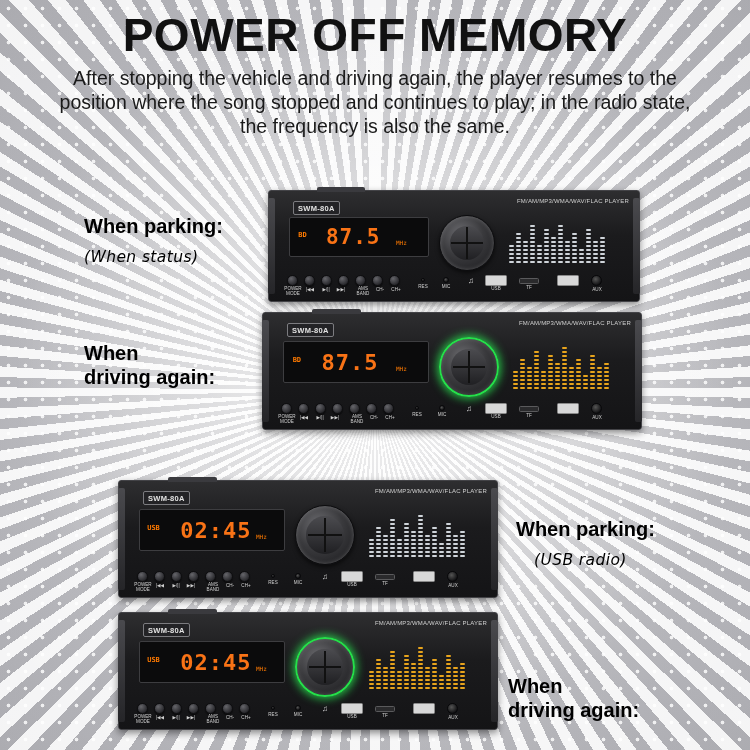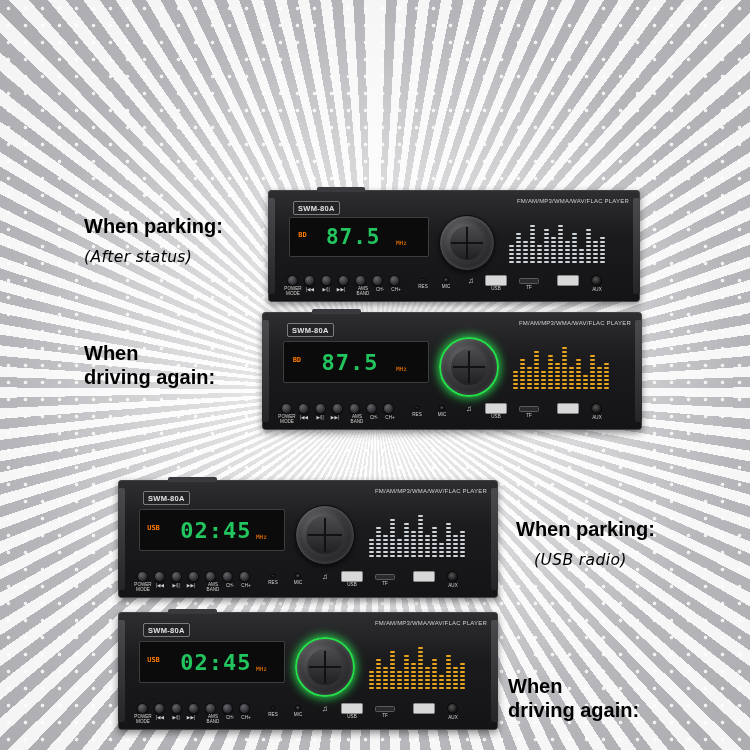--- a/index.html
+++ b/index.html
@@ -131,21 +131,21 @@
     color: #ff7a00;
     font-size: 7px;
     font-weight: 700;
     font-family: "DejaVu Sans Mono", monospace;
   }
   .screen .freq {
     position: absolute;
     left: 26%;
     top: 50%;
     transform: translateY(-50%);
-    color: #22c55e;
+    color: #f97316;
     font-family: "DejaVu Sans Mono", monospace;
     font-weight: 700;
     letter-spacing: 1px;
   }
   .screen .unitlbl {
     position: absolute;
     color: #ff7a00;
     font-size: 6px;
     font-family: "DejaVu Sans Mono", monospace;
     bottom: 26%;
@@ -219,23 +219,25 @@
 </head>
 <body>
 
 <div class="bg-wrap">
   <div class="bg-dots"></div>
   <div class="bg-vignette"></div>
 </div>
 
 <div class="content">
 
+  <h1 class="title">POWER OFF MEMORY</h1>
+  <p class="subtitle">After stopping the vehicle and driving again, the player resumes to the position where the song stopped and continues to play; in the radio state, the frequency is also the same.</p>
 
   <div class="label" style="left:84px; top:215px;">When parking:</div>
-  <div class="sublabel" style="left:84px; top:248px;">(After status)</div>
+  <div class="sublabel" style="left:84px; top:248px;">(When status)</div>
 
   <div class="label" style="left:84px; top:342px;">When
 driving again:</div>
 
   <div class="label" style="left:516px; top:518px;">When parking:</div>
   <div class="sublabel" style="left:534px; top:551px;">(USB radio)</div>
 
   <div class="label" style="left:508px; top:675px;">When
 driving again:</div>
 

